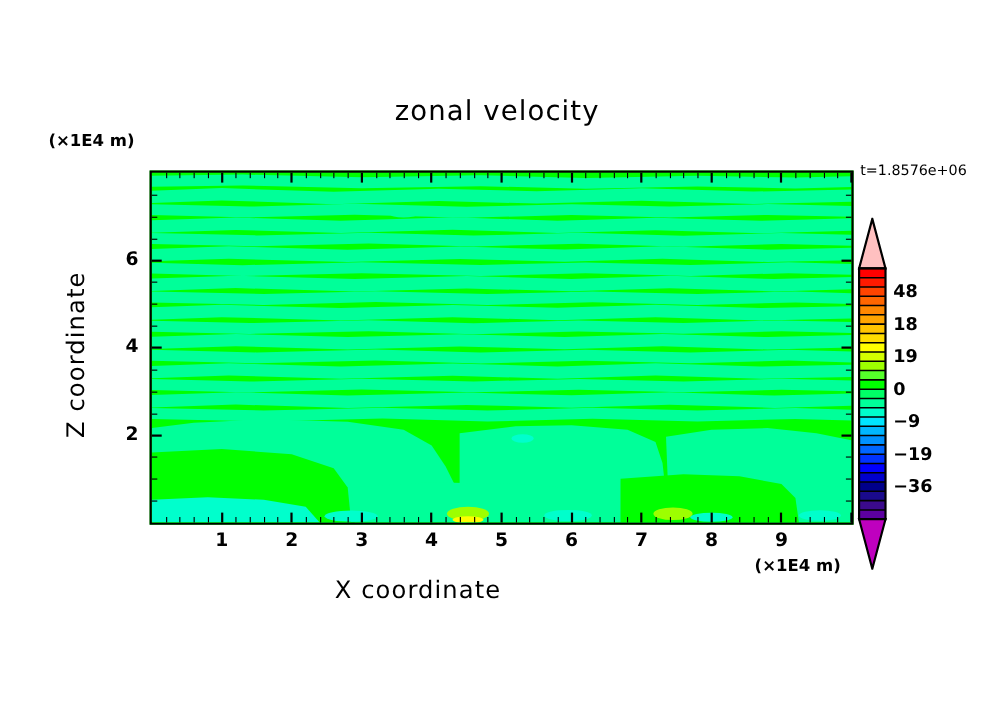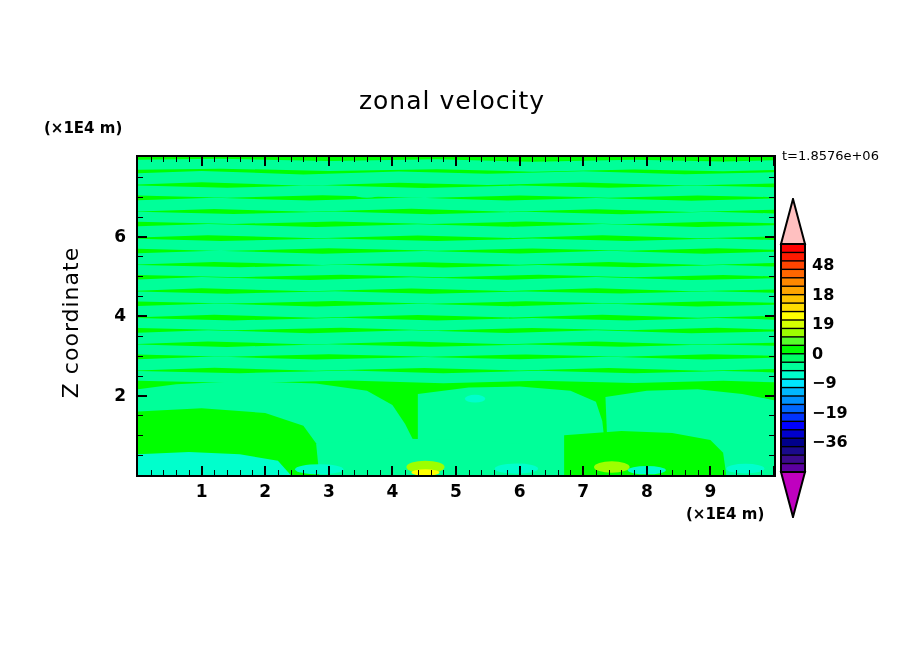--- a/index.html
+++ b/index.html
@@ -50,20 +50,21 @@
 <div id="root">
 
   <div class="txt" id="title">zonal velocity</div>
 
   <div class="txt" id="unit-top-left">(×1E4 m)</div>
 
   <div class="txt" id="time-stamp">t=1.8576e+06</div>
 
   <div class="txt" id="unit-bottom-right">(×1E4 m)</div>
 
+  <div class="txt" id="xlabel">X coordinate</div>
   <div class="txt" id="ylabel">Z coordinate</div>
 
   <div id="plot-frame">
     <svg id="field-svg" viewBox="0 0 1 1" preserveAspectRatio="none">
         <rect x="0" y="0" width="1" height="1" fill="#00ff00"></rect>
         <path d="M0,0.008999999999999998 L0.13,0.0053999999999999986 L0.3,0.012900000000000002 L0.47,0.0072000000000000015 L0.62,0.015 L0.78,0.008400000000000001 L0.92,0.0138 L1,0.009900000000000003 L1,0.0411 L0.92,0.045 L0.78,0.039599999999999996 L0.62,0.0462 L0.47,0.038400000000000004 L0.3,0.0441 L0.13,0.036599999999999994 L0,0.0402 Z" fill="#00ff99"></path>
         <path d="M0,0.051320000000000005 L0.1,0.04384 L0.26,0.05471999999999999 L0.41,0.04554 L0.55,0.05302 L0.7,0.04452 L0.86,0.054040000000000005 L1,0.04791999999999999 L1,0.08327999999999999 L0.86,0.08940000000000001 L0.7,0.07988 L0.55,0.08838 L0.41,0.0809 L0.26,0.09008 L0.1,0.07919999999999999 L0,0.08668000000000001 Z" fill="#00ff99"></path>
         <path d="M0,0.0899 L0.14,0.0968 L0.29,0.089 L0.45,0.0974 L0.6,0.0899 L0.74,0.0968 L0.88,0.0896 L1,0.095 L1,0.1262 L0.88,0.1208 L0.74,0.128 L0.6,0.1211 L0.45,0.1286 L0.29,0.1202 L0.14,0.128 L0,0.1211 Z" fill="#00ff99"></path>
         <path d="M0,0.13602 L0.12,0.1282 L0.27,0.13704000000000002 L0.43,0.12752 L0.58,0.13704000000000002 L0.72,0.12888000000000002 L0.87,0.13772 L1,0.13024 L1,0.1656 L0.87,0.17308 L0.72,0.16424000000000002 L0.58,0.17240000000000003 L0.43,0.16288 L0.27,0.17240000000000003 L0.12,0.16356 L0,0.17138 Z" fill="#00ff99"></path>
         <path d="M0,0.17229999999999998 L0.15,0.1792 L0.31,0.1714 L0.46,0.1798 L0.61,0.172 L0.76,0.18039999999999998 L0.9,0.17229999999999998 L1,0.1774 L1,0.2086 L0.9,0.2035 L0.76,0.21159999999999998 L0.61,0.2032 L0.46,0.211 L0.31,0.2026 L0.15,0.2104 L0,0.2035 Z" fill="#00ff99"></path>

